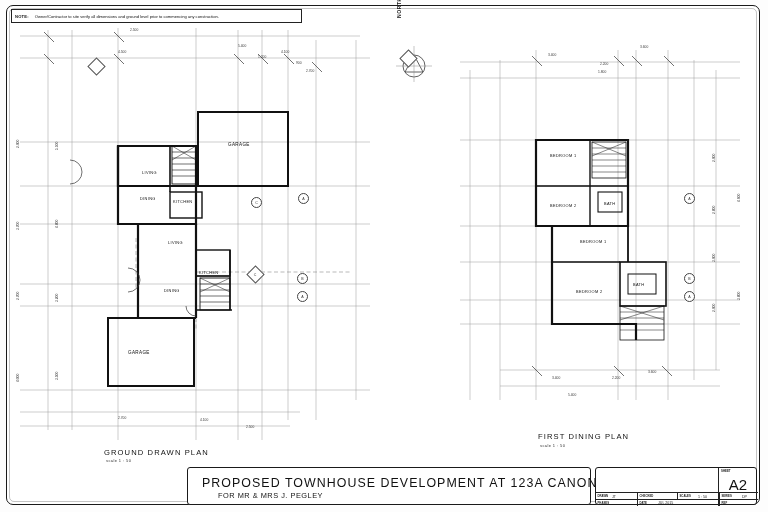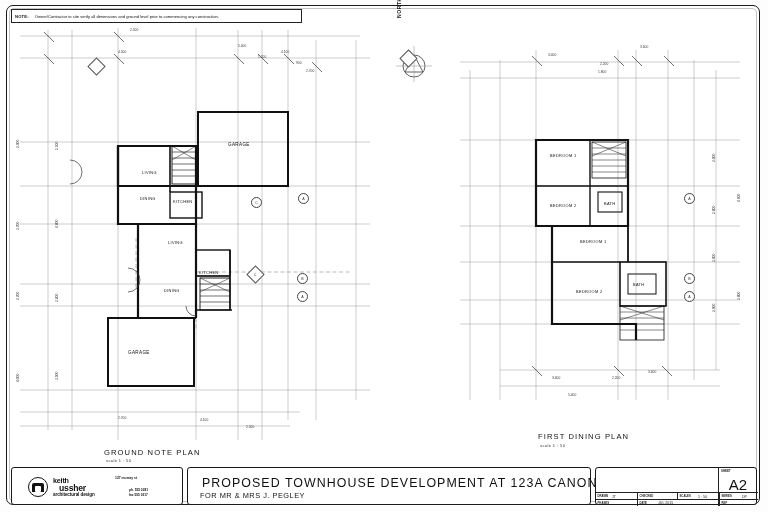--- a/index.html
+++ b/index.html
@@ -70,21 +70,21 @@
   .logo-u{position:absolute;left:47px;top:15px;font-size:8.6px;font-weight:bold;
         letter-spacing:-.2px;color:#111;}
   .logo-ad{position:absolute;left:41px;top:24px;font-size:4.6px;font-weight:bold;
         letter-spacing:-.1px;color:#111;}
   .logo-addr{position:absolute;left:103px;top:8px;font-size:3.4px;font-weight:bold;color:#111;}
   .logo-ph{position:absolute;left:117px;top:20px;font-size:3.2px;font-weight:bold;color:#111;}
   .logo-fax{position:absolute;left:117px;top:25px;font-size:3.2px;font-weight:bold;color:#111;}
 
   .proj-title{position:absolute;left:14px;top:8px;font-size:12.4px;letter-spacing:1.05px;
         color:#111;white-space:nowrap;}
-  .proj-sub{position:absolute;left:12px;top:23px;font-size:7.4px;letter-spacing:.5px;color:#111;}
+  .proj-sub{position:absolute;left:30px;top:23px;font-size:7.4px;letter-spacing:.5px;color:#111;}
 
   .sheet-cell{position:absolute;right:0;top:0;width:38px;height:38px;
         border-left:1px solid #222;box-sizing:border-box;}
   .sheet-lbl{position:absolute;left:2px;top:1px;font-size:2.9px;color:#222;font-weight:bold;}
   .sheet-no{position:absolute;left:0;top:8px;width:38px;text-align:center;
         font-size:15px;color:#111;}
   .m-row{position:absolute;border-top:1px solid #222;box-sizing:border-box;}
   .m-cell{position:absolute;border-right:1px solid #222;box-sizing:border-box;height:100%;}
   .m-lbl{position:absolute;left:1.5px;top:1px;font-size:2.8px;color:#222;font-weight:bold;}
   .m-val{position:absolute;font-size:3.6px;color:#222;}
@@ -351,38 +351,27 @@
   <div>
     <div class="dim" style="left:118px;top:416px">2.700</div>
     <div class="dim" style="left:200px;top:418px">4.100</div>
     <div class="dim" style="left:246px;top:425px">2.500</div>
     <div class="dim" style="left:552px;top:376px">3.400</div>
     <div class="dim" style="left:568px;top:393px">5.400</div>
     <div class="dim" style="left:612px;top:376px">2.200</div>
     <div class="dim" style="left:648px;top:370px">3.600</div>
   </div>
 
-  <div class="ptitle" style="left:104px;top:448px">GROUND NOTE PLAN</div>
+  <div class="ptitle" style="left:104px;top:448px">GROUND DRAWN PLAN</div>
   <div class="pscale" style="left:106px;top:458px">scale  1 : 50</div>
   <div class="ptitle" style="left:538px;top:432px">FIRST DINING PLAN</div>
   <div class="pscale" style="left:540px;top:443px">scale  1 : 50</div>
 
   <div class="tb">
 
-    <div class="tb-box logo-box">
-      <div class="logo-mark">
-        <div class="logo-inner"></div>
-      </div>
-      <div class="logo-k">keith</div>
-      <div class="logo-u">ussher</div>
-      <div class="logo-ad">architectural design</div>
-      <div class="logo-addr">127 murray st</div>
-      <div class="logo-ph">ph. 555 0281</div>
-      <div class="logo-fax">fax 555 0317</div>
-    </div>
 
     <div class="tb-box title-box">
       <div class="proj-title">PROPOSED TOWNHOUSE DEVELOPMENT AT 123A CANON STREET</div>
       <div class="proj-sub">FOR MR &amp; MRS J. PEGLEY</div>
     </div>
 
     <div class="tb-box meta-box">
 
       <div class="sheet-cell">
         <div class="sheet-lbl">SHEET</div>

